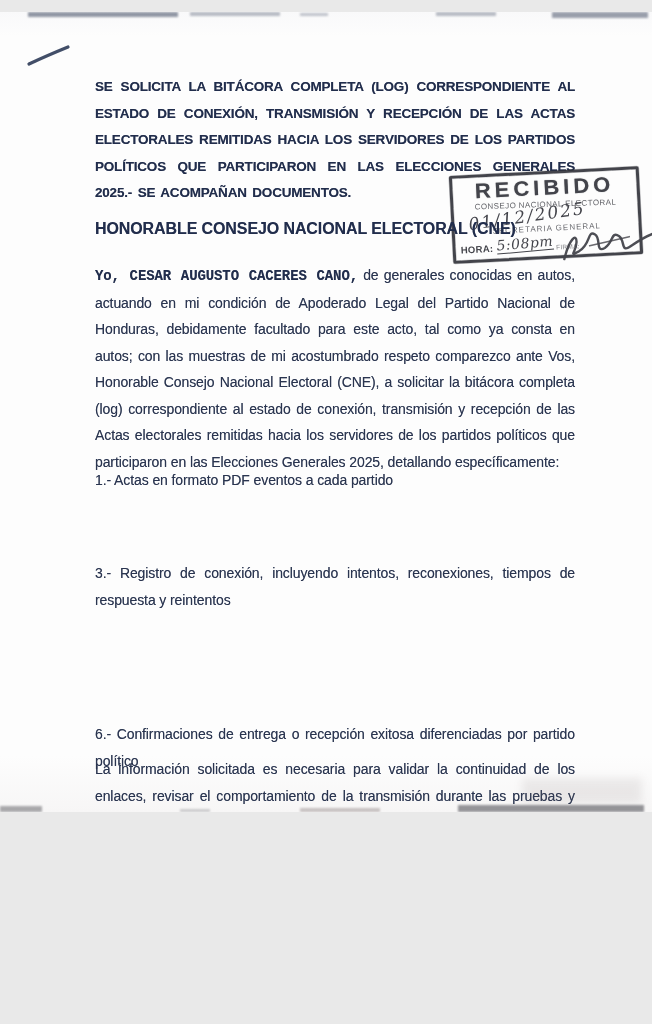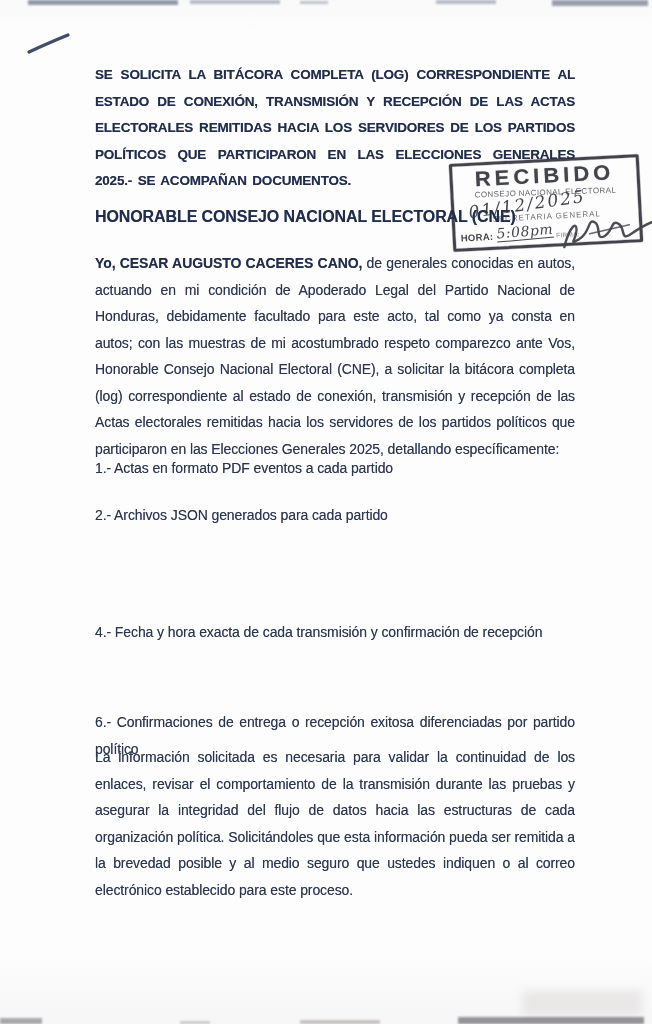--- a/index.html
+++ b/index.html
@@ -6,37 +6,37 @@
     --ink:#2a3550;
     --ink-bold:#212d4c;
     --stamp:#34353c;
     --paper:#fdfdfd;
   }
   *{margin:0;padding:0;box-sizing:border-box;}
   html,body{background:#e9e9e9;}
   body{font-family:"Liberation Sans", sans-serif;}
   .page{
     position:relative;
-    width:652px;height:1024px;
-    margin:0 auto;
+    width:652px;height:800px;
+    margin:12px auto;
     background:linear-gradient(180deg,#f9f9fa 0%, var(--paper) 3%, var(--paper) 93%, #f7f6f6 100%);
     overflow:hidden;
     color:var(--ink);
   }
   
   .txt{
     position:absolute;
     left:95px;width:480px;
     font-size:14px;line-height:26.5px;
     letter-spacing:-0.1px;
     text-align:justify;
     color:var(--ink);
     text-shadow:0 0 0.4px rgba(42,53,80,.55);
   }
-  .bold{font-weight:bold;color:var(--ink-bold);}
+  .bold{font-weight:bold;color:var(--ink-bold);font-family:Liberation Mono, monospace;}
   .subject{
     top:62px;
     font-weight:bold;
     font-size:13.5px;
     letter-spacing:-0.2px;
     word-spacing:2px;
     color:var(--ink-bold);
   }
   .addressee{
     top:204px;
@@ -161,22 +161,21 @@
       <path d="M4,32 C10,12 18,6 17,16 C16,26 8,30 19,25 C32,18 28,4 36,9 C42,13 35,28 45,23 C54,18 52,6 60,12 C66,17 60,30 72,22 C80,17 88,12 99,10" fill="none" stroke="#34353c" stroke-width="2.4" stroke-linecap="round" opacity="0.95"></path>
       <path d="M30,20 L70,13" fill="none" stroke="#34353c" stroke-width="1.6" stroke-linecap="round" opacity="0.8"></path>
     </svg>
   </div>
 
   <p class="txt addressee">HONORABLE CONSEJO NACIONAL ELECTORAL (CNE)</p>
 
   <p class="txt intro"><span class="bold">Yo, CESAR AUGUSTO CACERES CANO,</span><span> de generales conocidas en autos, actuando en mi condición de Apoderado Legal del Partido Nacional de Honduras, debidamente facultado para este acto, tal como ya consta en autos; con las muestras de mi acostumbrado respeto comparezco ante Vos, Honorable Consejo Nacional Electoral (CNE), a solicitar la bitácora completa (log) correspondiente al estado de conexión, transmisión y recepción de las Actas electorales remitidas hacia los servidores de los partidos políticos que participaron en las Elecciones Generales 2025, detallando específicamente:</span></p>
 
   <div class="item item-1"><span>1.-</span> <span>Actas en formato PDF eventos a cada partido</span></div>
-  <div class="item item-2"><span>2.-</span> <span>Archivos JSON generados para cada partido</span></div>
-  <div class="item item-4"><span>4.-</span> <span>Fecha y hora exacta de cada transmisión y confirmación de recepción</span></div>
+  <div class="item item-3"><span>3.-</span> <span>Registro de conexión, incluyendo intentos, reconexiones, tiempos de respuesta y reintentos</span></div>
   <div class="item item-6"><span>6.-</span> <span>Confirmaciones de entrega o recepción exitosa diferenciadas por partido político</span></div>
 
   <p class="txt closing">La información solicitada es necesaria para validar la continuidad de los enlaces, revisar el comportamiento de la transmisión durante las pruebas y asegurar la integridad del flujo de datos hacia las estructuras de cada organización política. Solicitándoles que esta información pueda ser remitida a la brevedad posible y al medio seguro que ustedes indiquen o al correo electrónico establecido para este proceso.</p>
 
   <div class="artifact a-b5"></div>
   <div class="artifact a-b1"></div>
   <div class="artifact a-b2"></div>
   <div class="artifact a-b3"></div>
   <div class="artifact a-b4"></div>
 

